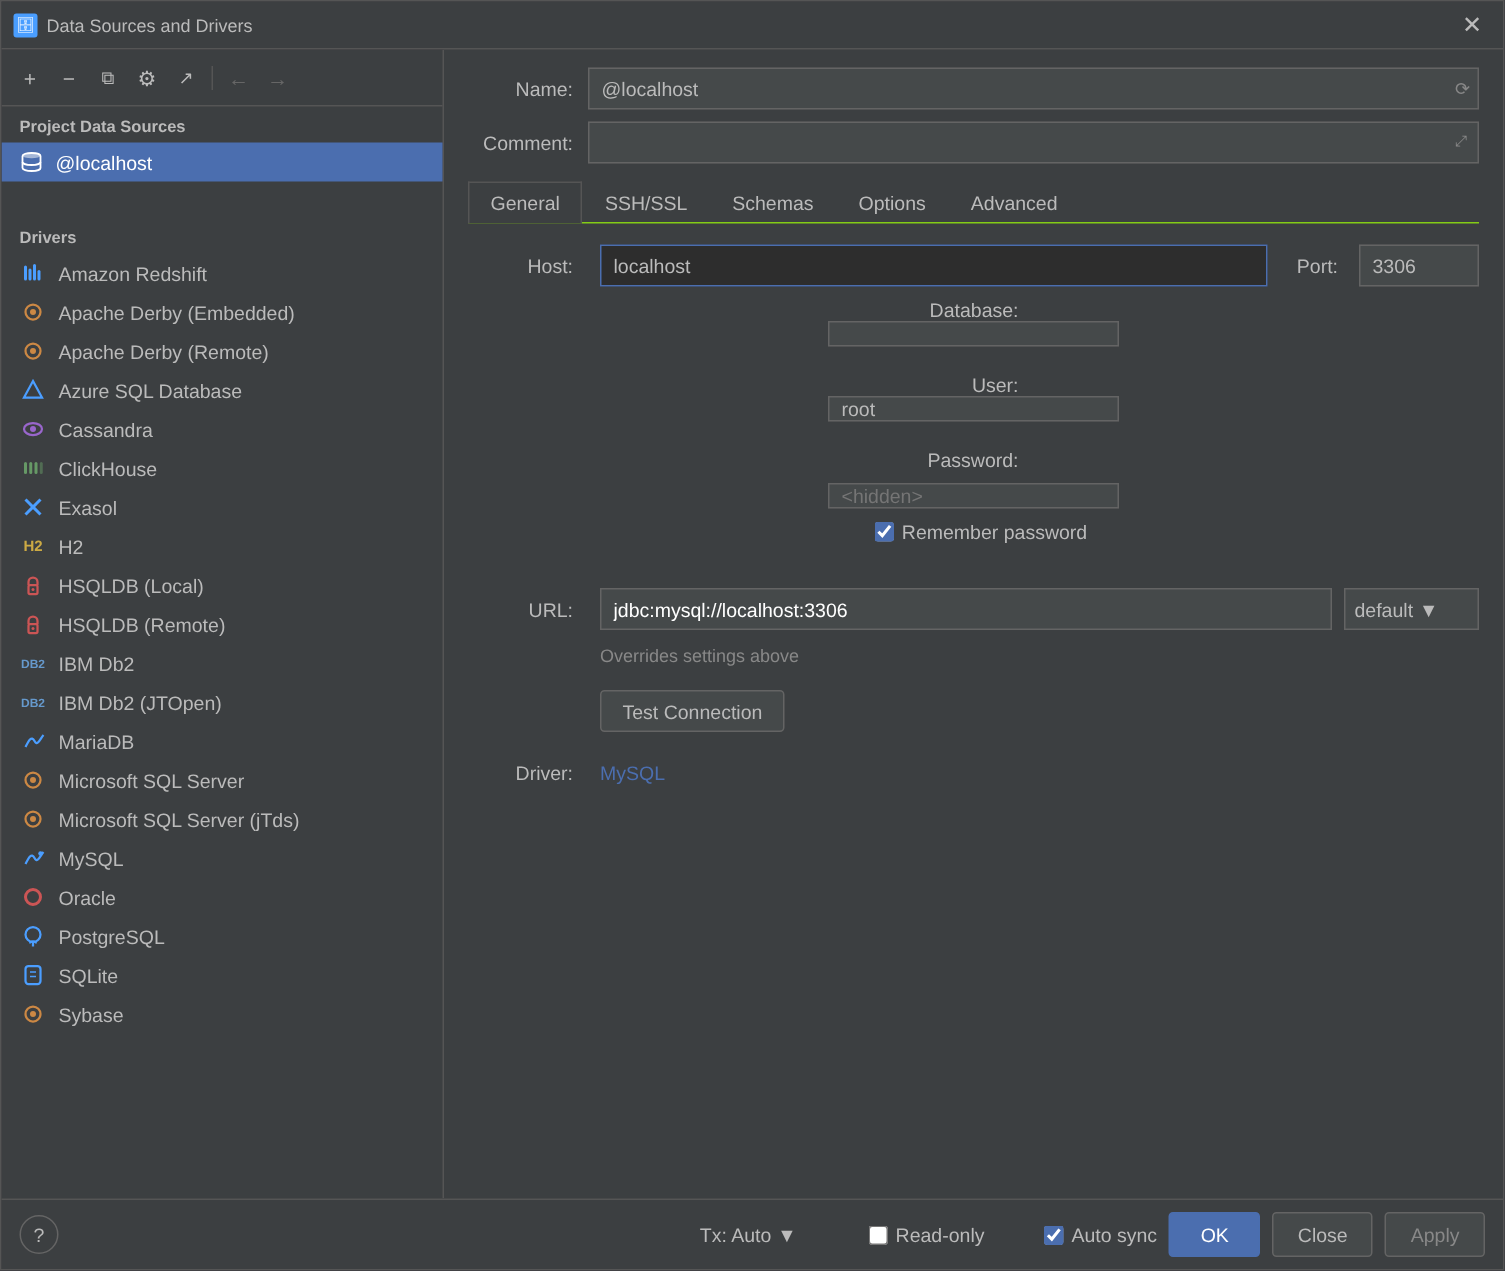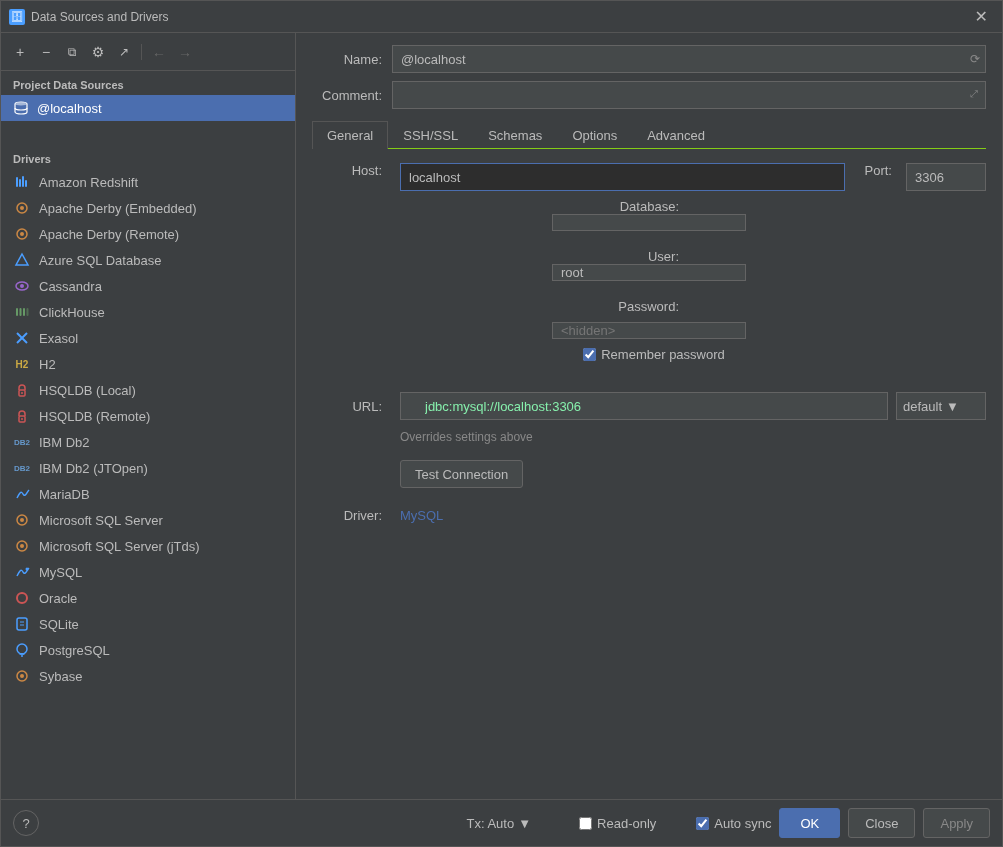--- a/index.html
+++ b/index.html
@@ -290,21 +290,21 @@
 
     
     .connection-form {
       display: flex;
       flex-direction: column;
       gap: 8px;
     }
 
     .host-row {
       display: flex;
-      align-items: flex-start;
+      align-items: center;
       gap: 8px;
     }
 
     .host-input-wrap {
       flex: 1;
     }
 
     .port-label {
       color: #bbbbbb;
       flex-shrink: 0;
@@ -345,22 +345,22 @@
       align-items: center;
       gap: 8px;
       margin-top: 4px;
     }
 
     .url-input {
       flex: 1;
       height: 28px;
       background: #45494a;
       border: 1px solid #646464;
-      color: #86efac;
-      padding: 0 24px;
+      color: #ffffff;
+      padding: 0 8px;
       font-size: 13px;
       outline: none;
     }
 
     .url-dropdown {
       height: 28px;
       background: #45494a;
       border: 1px solid #646464;
       color: #bbbbbb;
       padding: 0 6px;
@@ -711,37 +711,37 @@
             <svg width="16" height="16" viewBox="0 0 16 16">
                 <circle cx="8" cy="8" r="5" fill="none" stroke="currentColor" stroke-width="2"></circle>
               </svg>
           </div>
           <span>Oracle</span>
         </div>
 
         <div class="driver-item">
           <div class="driver-icon icon-blue">
             <svg width="16" height="16" viewBox="0 0 16 16">
+                <ellipse cx="8" cy="7" rx="5" ry="5" fill="none" stroke="currentColor" stroke-width="1.5"></ellipse>
+                <path d="M8 12 v3" stroke="currentColor" stroke-width="1.5"></path>
+                <path d="M6 13 C6 11 10 11 10 13" fill="none" stroke="currentColor" stroke-width="1.2"></path>
+              </svg>
+          </div>
+          <span>PostgreSQL</span>
+        </div>
+
+        <div class="driver-item">
+          <div class="driver-icon icon-blue">
+            <svg width="16" height="16" viewBox="0 0 16 16">
                 <rect x="3" y="2" width="10" height="12" rx="2" fill="none" stroke="currentColor" stroke-width="1.5"></rect>
                 <line x1="6" y1="6" x2="10" y2="6" stroke="currentColor" stroke-width="1"></line>
                 <line x1="6" y1="9" x2="10" y2="9" stroke="currentColor" stroke-width="1"></line>
               </svg>
           </div>
           <span>SQLite</span>
-        </div>
-
-        <div class="driver-item">
-          <div class="driver-icon icon-blue">
-            <svg width="16" height="16" viewBox="0 0 16 16">
-                <ellipse cx="8" cy="7" rx="5" ry="5" fill="none" stroke="currentColor" stroke-width="1.5"></ellipse>
-                <path d="M8 12 v3" stroke="currentColor" stroke-width="1.5"></path>
-                <path d="M6 13 C6 11 10 11 10 13" fill="none" stroke="currentColor" stroke-width="1.2"></path>
-              </svg>
-          </div>
-          <span>PostgreSQL</span>
         </div>
 
         <div class="driver-item">
           <div class="driver-icon icon-orange">
             <svg width="16" height="16" viewBox="0 0 16 16">
                 <circle cx="8" cy="8" r="5" fill="none" stroke="currentColor" stroke-width="1.5"></circle>
                 <circle cx="8" cy="8" r="2" fill="currentColor"></circle>
               </svg>
           </div>
           <span>Sybase</span>

